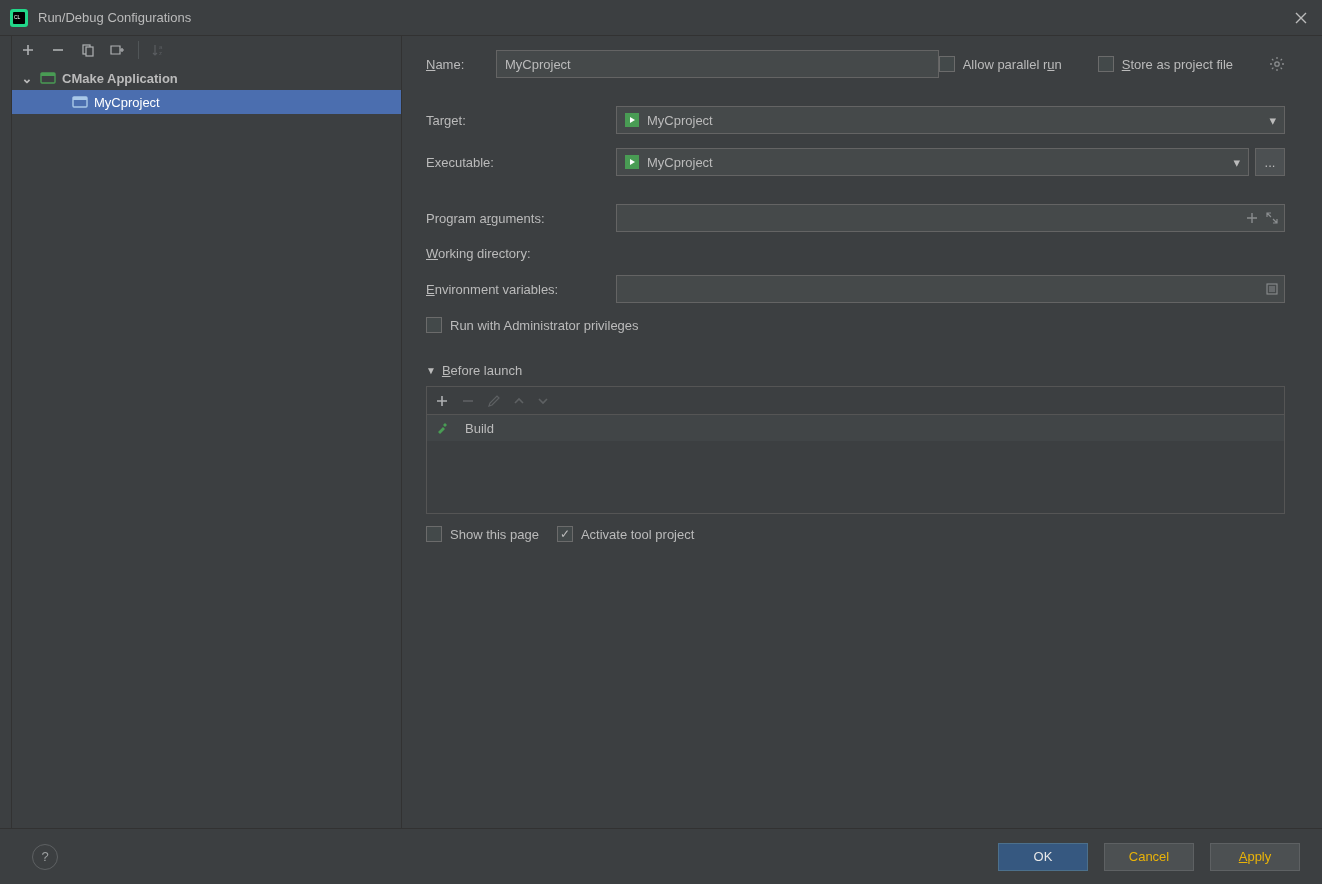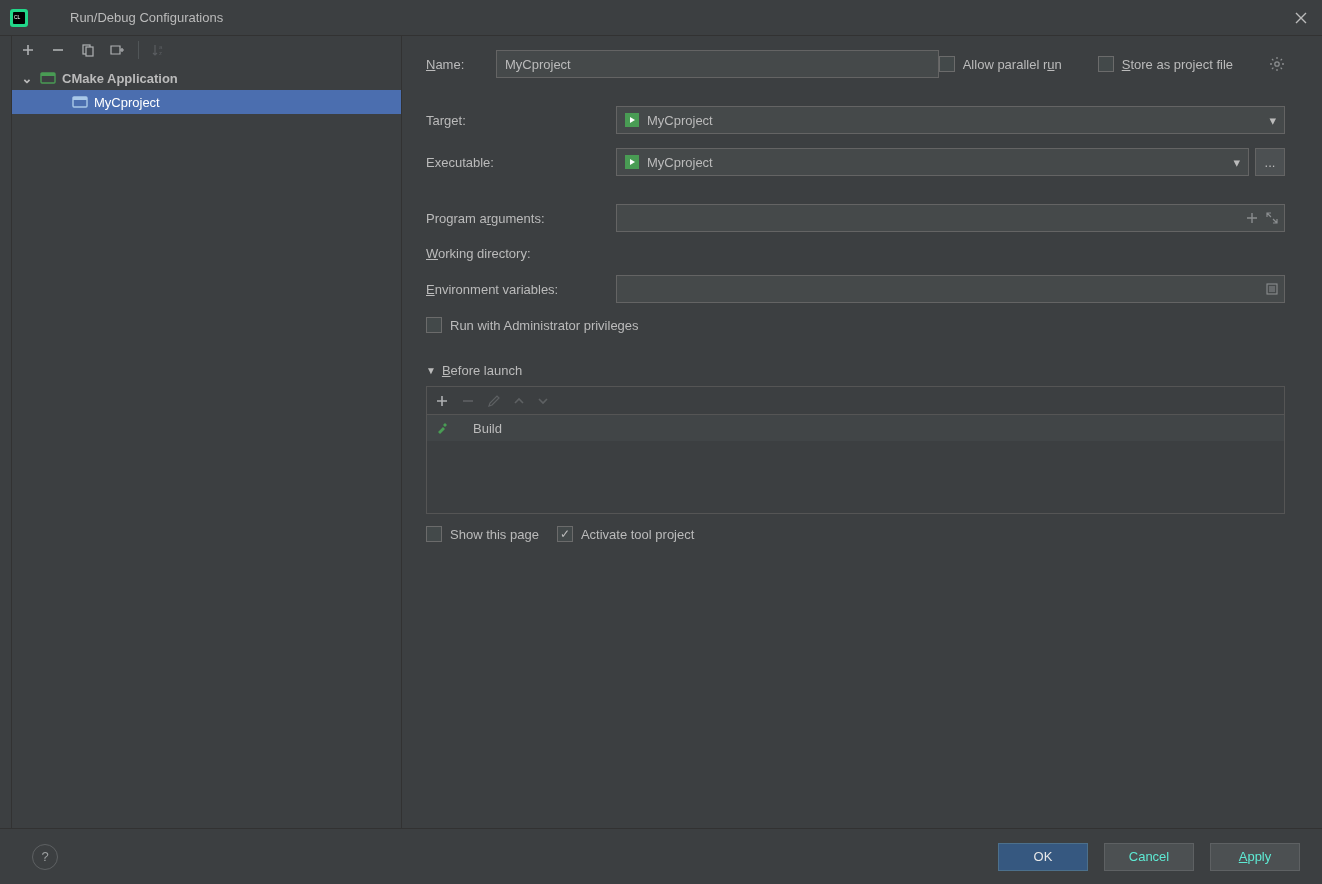--- a/index.html
+++ b/index.html
@@ -2,21 +2,21 @@
 <html><head>
 <meta charset="utf-8">
 <style>
 * { box-sizing: border-box; margin: 0; padding: 0; font-family: "Segoe UI", Arial, sans-serif; }
 body { background: #3c3f41; color: #bbbbbb; font-size: 13px; width: 1322px; height: 884px; overflow: hidden; position: relative; }
 
 
 .titlebar { height: 36px; display: flex; align-items: center; padding: 0 10px; background: #3c3f41; border-bottom: 1px solid #323232; }
 .titlebar .app-icon { width: 18px; height: 18px; background: #21d789; border-radius: 3px; display: flex; align-items: center; justify-content: center; margin-right: 10px; }
 .titlebar .app-icon svg { width: 12px; height: 12px; }
-.titlebar .title { color: #bbbbbb; font-size: 13px; margin-left: 32px; }
+.titlebar .title { color: #bbbbbb; font-size: 13px; }
 .titlebar .close { margin-left: auto; color: #bbbbbb; cursor: pointer; padding: 4px; }
 .titlebar .close svg { width: 14px; height: 14px; }
 
 
 .main { display: flex; height: calc(100% - 36px - 56px); }
 .left-gutter { width: 12px; background: #3c3f41; border-right: 1px solid #323232; display:flex; flex-direction:column; color:#808080; font-size:11px; padding-top:40px; align-items:center; gap:60px; }
 .sidebar { width: 390px; background: #3c3f41; border-right: 1px solid #323232; display: flex; flex-direction: column; }
 .toolbar { height: 28px; display: flex; align-items: center; padding: 0 6px; gap: 10px; }
 .toolbar .tbtn { width: 20px; height: 20px; display:flex; align-items:center; justify-content:center; color:#afb1b3; cursor:pointer; }
 .toolbar .tbtn.disabled { color: #5a5d60; }
@@ -65,30 +65,30 @@
 
 .browse-btn { width: 30px; height: 28px; background: #4c5052; border: 1px solid #646464; color: #bbbbbb; display: flex; align-items: center; justify-content: center; margin-left: 6px; cursor: pointer; }
 
 .section-header { display:flex; align-items:center; gap:6px; margin: 30px 0 8px 0; color:#bbbbbb; cursor:pointer; }
 .section-header .tri { font-size: 10px; }
 
 .bl-toolbar { display:flex; align-items:center; gap:12px; background:#3c3f41; border:1px solid #555555; border-bottom:none; height:28px; padding:0 8px; }
 .bl-toolbar span { color:#afb1b3; cursor:pointer; display:inline-flex; align-items:center; }
 .bl-toolbar span.disabled { color:#5e6163; }
 .bl-list { border:1px solid #555555; height: 100px; }
-.bl-item { display:flex; align-items:center; gap:24px; height:26px; padding:0 8px; background:#414547; color:#bbbbbb; }
+.bl-item { display:flex; align-items:center; gap:16px; height:26px; padding:0 8px; background:#414547; color:#bbbbbb; }
 .hammer-icon { color:#499c54; }
 
 .bl-checks { display:flex; gap:18px; margin-top:12px; }
 
 
 .bottombar { position: absolute; bottom: 0; left: 0; right: 0; height: 56px; background: #3c3f41; border-top: 1px solid #323232; display: flex; align-items: center; padding: 0 22px; }
 .help-btn { width: 26px; height: 26px; border: 1px solid #5e6163; border-radius: 50%; display:flex; align-items:center; justify-content:center; color:#9da0a2; cursor:pointer; margin-left: 10px; }
 .buttons { margin-left: auto; display: flex; gap: 16px; }
-.btn { min-width: 90px; height: 28px; border: 1px solid #5e6163; background: #4c5052; color: #5eead4; display:flex; align-items:center; justify-content:center; cursor:pointer; padding: 0 14px; font-size: 13px; }
+.btn { min-width: 90px; height: 28px; border: 1px solid #5e6163; background: #4c5052; color: #eab308; display:flex; align-items:center; justify-content:center; cursor:pointer; padding: 0 14px; font-size: 13px; }
 .btn.primary { background: #365880; border-color: #4c708c; color: #e8e8e8; }
 .u { text-decoration: underline; }
 
 svg { display: block; }
 </style>
 </head>
 <body>
 
 <div class="titlebar">
   <div class="app-icon">

